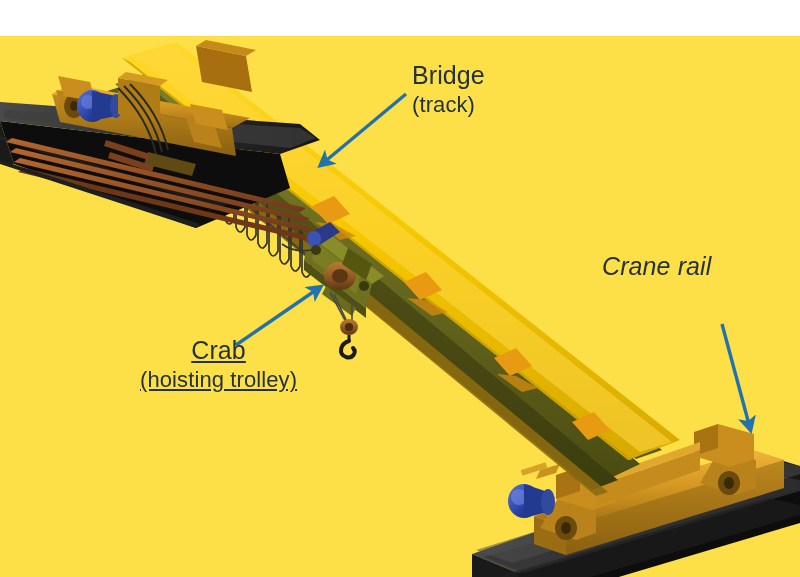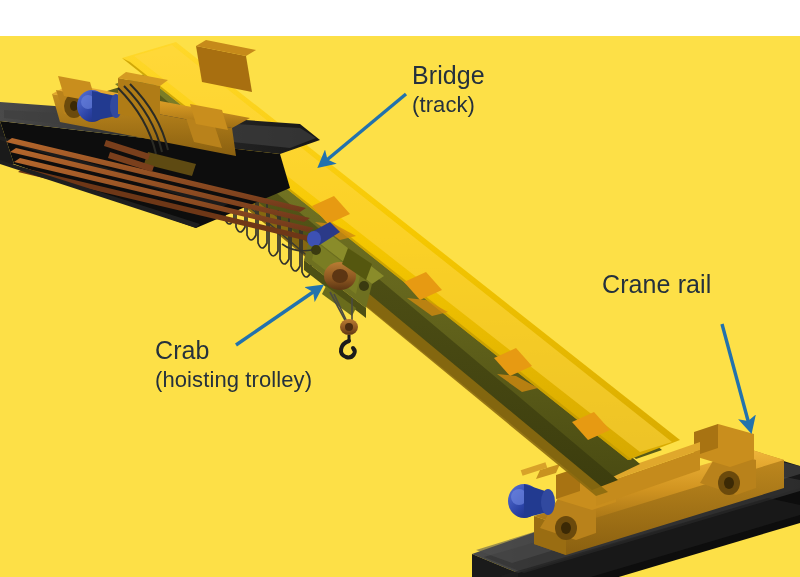--- a/index.html
+++ b/index.html
@@ -36,22 +36,22 @@
     font-size: 25px;
     font-weight: 400;
     letter-spacing: 0.1px;
   }
   .label-secondary {
     font-size: 22px;
     font-weight: 400;
     letter-spacing: 0.1px;
   }
   #label-bridge { left: 412px; top: 24px; text-align: left; }
-  #label-crane-rail { left: 602px; top: 233px; text-align: left; }
-  #label-crab { left: 155px; top: 299px; text-align: left; }
+  #label-crane-rail { left: 602px; top: 215px; text-align: left; font-style: italic; }
+  #label-crab { left: 140px; top: 299px; text-align: center; text-decoration: underline; }
 </style>
 </head>
 <body>
 
 <div id="stage">
 
   <svg id="crane-svg" viewBox="0 0 800 577">
     <defs>
       <linearGradient id="gradTopFlange" x1="0" y1="0" x2="0" y2="1">
         <stop offset="0%" stop-color="#ffd82b"></stop>

